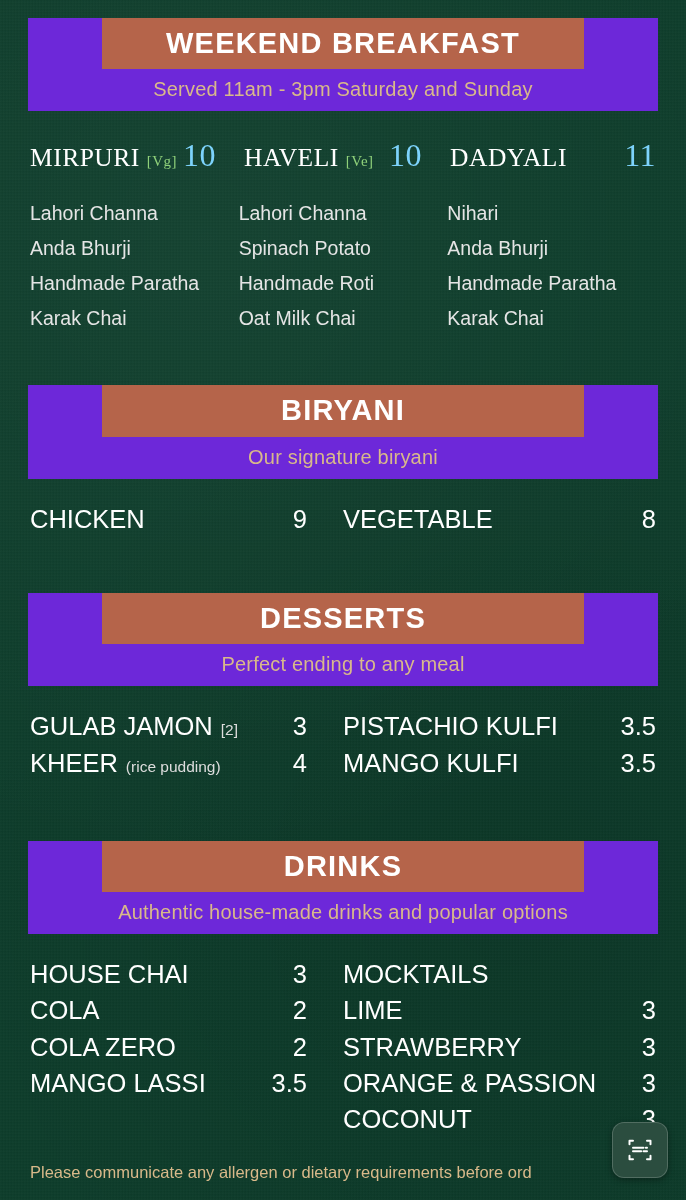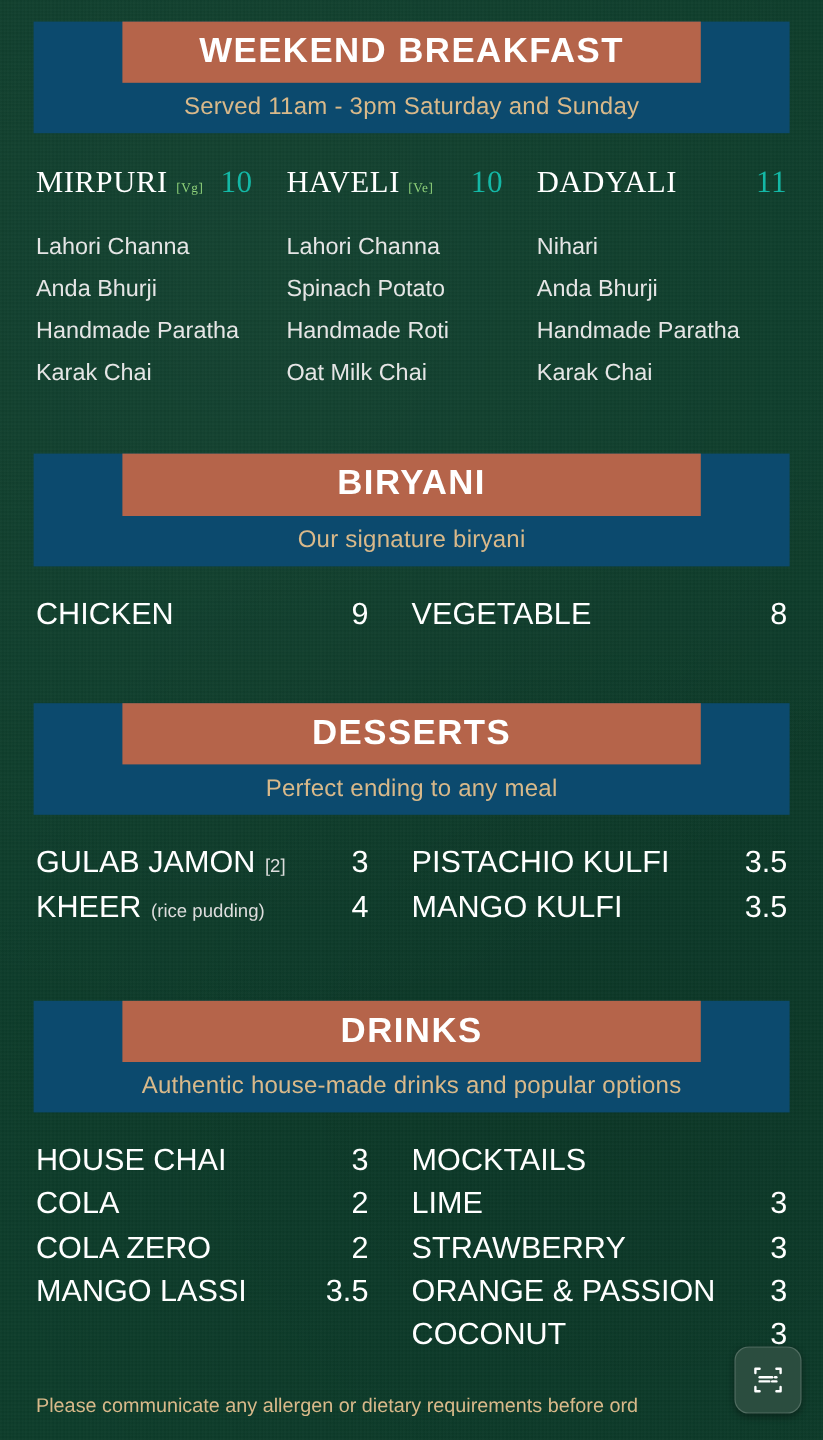--- a/index.html
+++ b/index.html
@@ -27,21 +27,21 @@
     z-index: 1;
   }
   .page {
     position: relative;
     z-index: 2;
     padding: 0 0 0 0;
   }
 
   
   .band {
-    background: #0c4a6e;
+    background: #6d28d9;
     margin: 0 28px;
     padding-bottom: 10px;
   }
   .section-wrap {
     position: relative;
   }
   .title-bar {
     background: #b5644a;
     margin: 0 74px;
     text-align: center;
@@ -69,31 +69,31 @@
   .bk-col-head {
     flex: 1;
     display: flex;
     align-items: baseline;
     color: #ffffff;
     font-size: 25.5px;
     letter-spacing: 0.5px;
   }
   .bk-col-head .name { white-space: nowrap; }
   .bk-col-head .tag {
-    font-size: 11px;
+    font-size: 15px;
     margin-left: 7px;
     margin-right: 6px;
   }
   .tag.vg { color: #8fd17a; }
   .tag.ve { color: #8fd17a; }
   .bk-col-head .price {
     margin-left: auto;
     padding-right: 28px;
-    color: #14b8a6;
-    font-size: 26px;
+    color: #7dd3fc;
+    font-size: 32px;
   }
   .bk-col-head.c3 .price { padding-right: 0; }
 
   .bk-items {
     display: flex;
     margin: 22px 30px 0 30px;
   }
   .bk-col-items {
     flex: 1;
     color: #e5e5e5;

